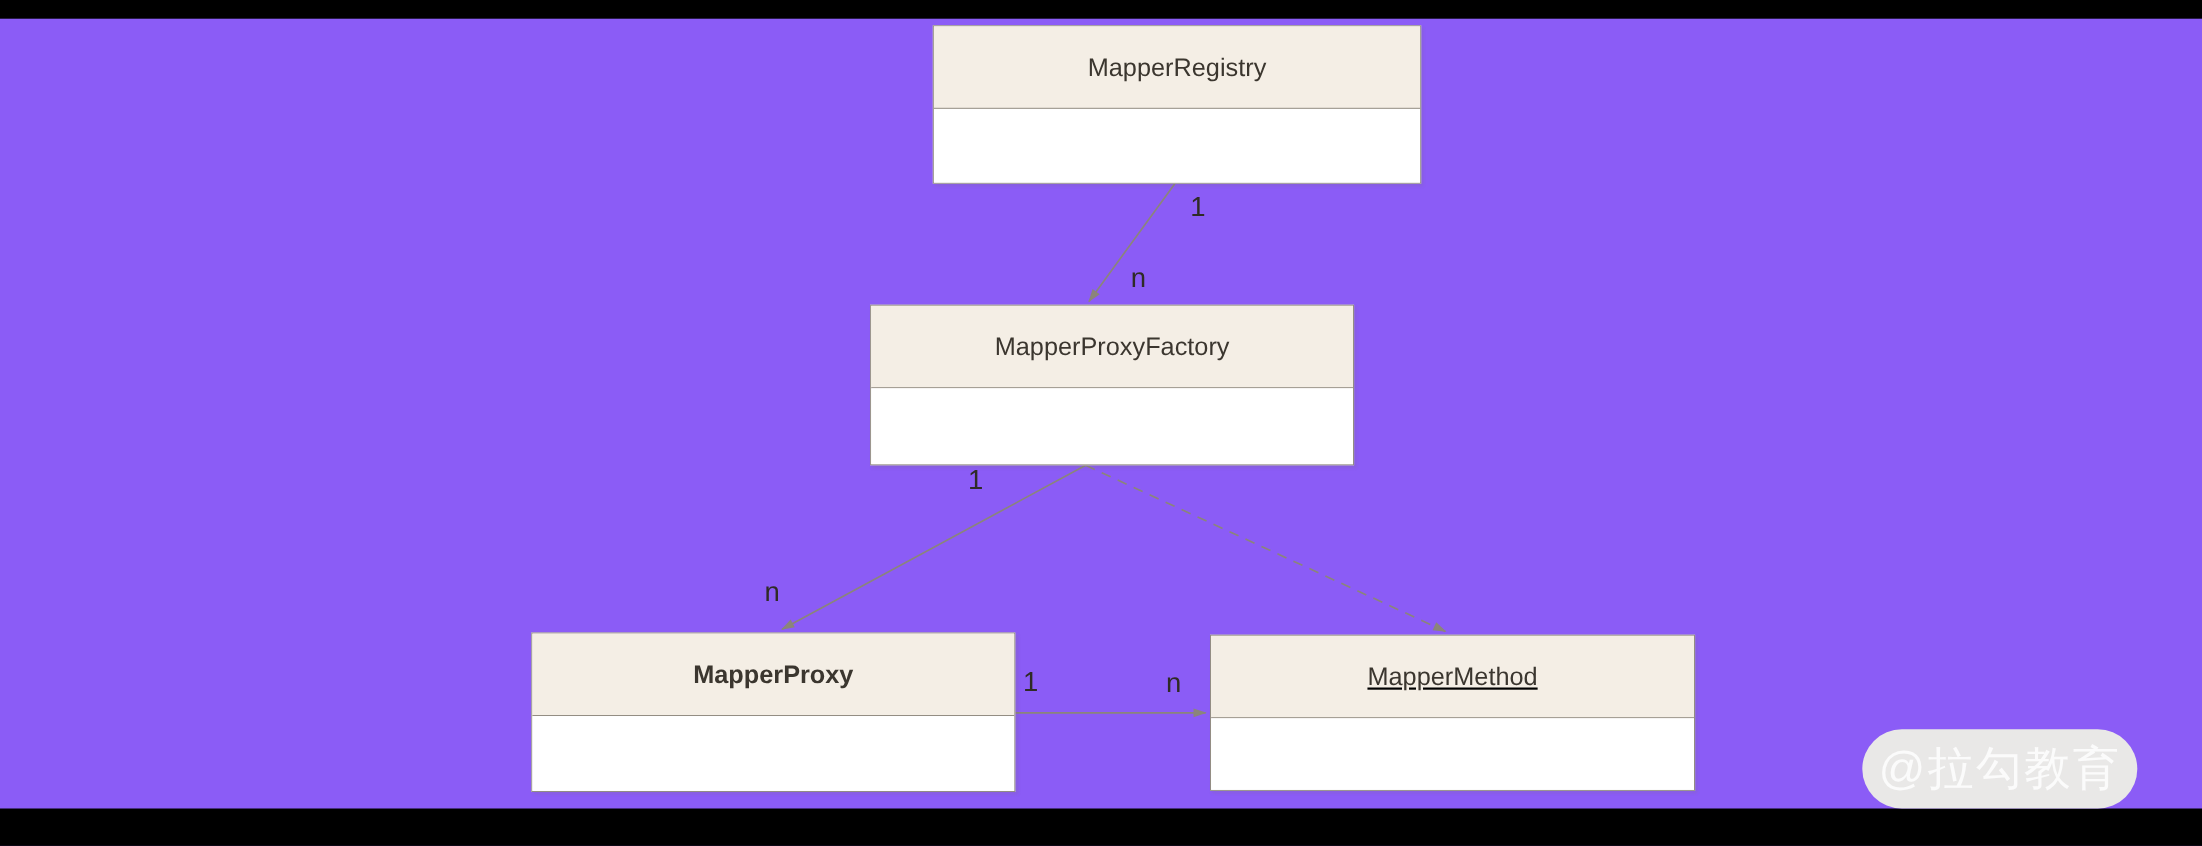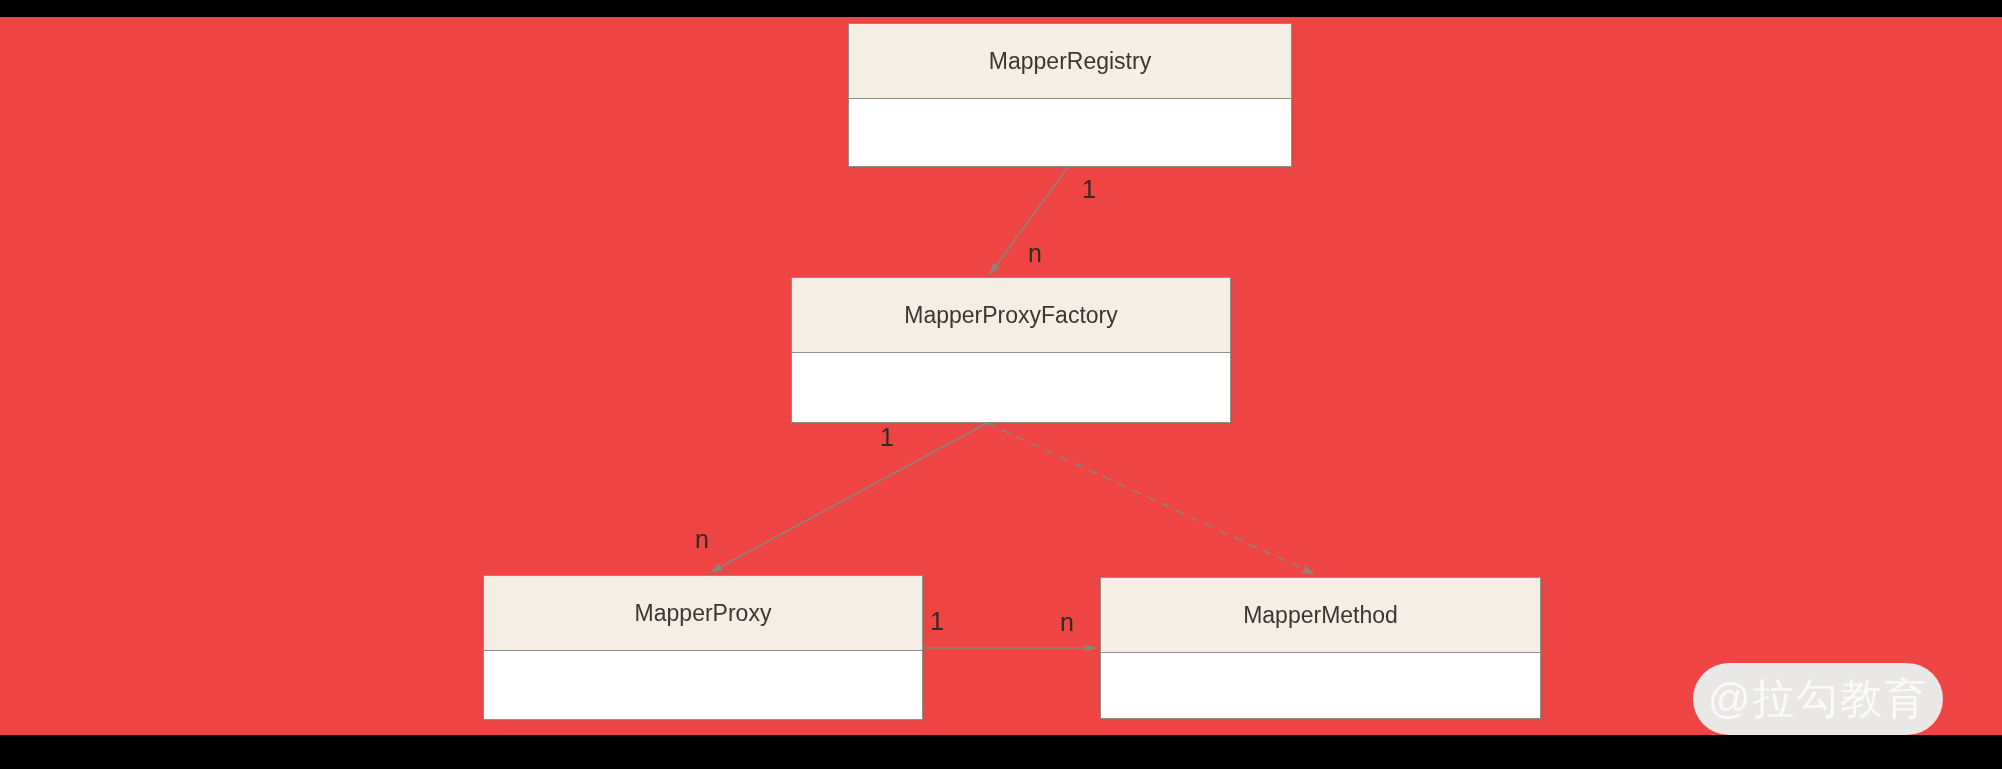--- a/index.html
+++ b/index.html
@@ -1,20 +1,20 @@
 <!DOCTYPE html>
 <html><head>
 <meta charset="utf-8">
 <style>
   html, body { margin: 0; padding: 0; background: #000; }
   .stage {
     position: relative;
     width: 2002px;
     height: 769px;
-    background: #ef4444;
+    background: #8b5cf6;
     overflow: hidden;
     font-family: "Liberation Sans", "DejaVu Sans", sans-serif;
   }
   .letterbox {
     position: absolute;
     left: 0;
     width: 2002px;
     background: #000000;
   }
   .letterbox.top { top: 0; height: 17px; }
@@ -113,28 +113,28 @@
     <div class="node-body"></div>
   </div>
 
   <div class="node" style="left:791px; top:277px; width:440px; height:146px;">
     <div class="node-header">
       <span class="node-title">MapperProxyFactory</span>
     </div>
     <div class="node-body"></div>
   </div>
 
-  <div class="node" style="left:483px; top:575px; width:440px; height:145px;">
+  <div class="node" style="left:483px; top:575px; width:440px; height:145px;font-weight:bold;">
     <div class="node-header">
       <span class="node-title">MapperProxy</span>
     </div>
     <div class="node-body"></div>
   </div>
 
-  <div class="node" style="left:1100px; top:577px; width:441px; height:142px;">
+  <div class="node" style="left:1100px; top:577px; width:441px; height:142px;text-decoration:underline;">
     <div class="node-header">
       <span class="node-title">MapperMethod</span>
     </div>
     <div class="node-body"></div>
   </div>
 
   <div class="mult" style="left:1089px; top:189px;">1</div>
   <div class="mult" style="left:1035px; top:253px;">n</div>
 
   <div class="mult" style="left:887px; top:437px;">1</div>

